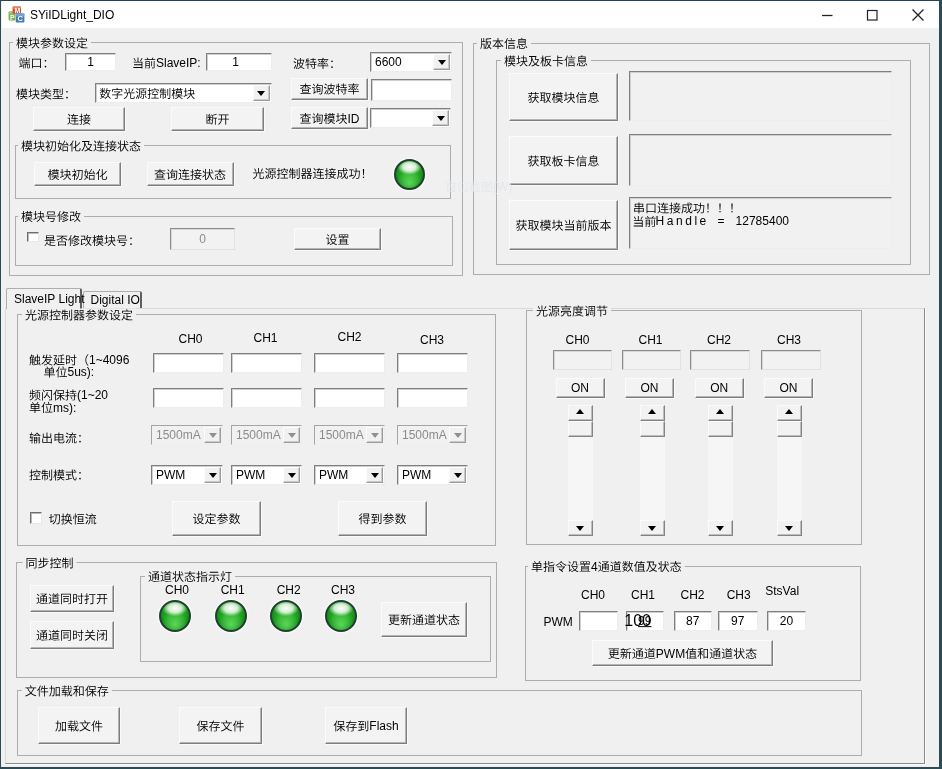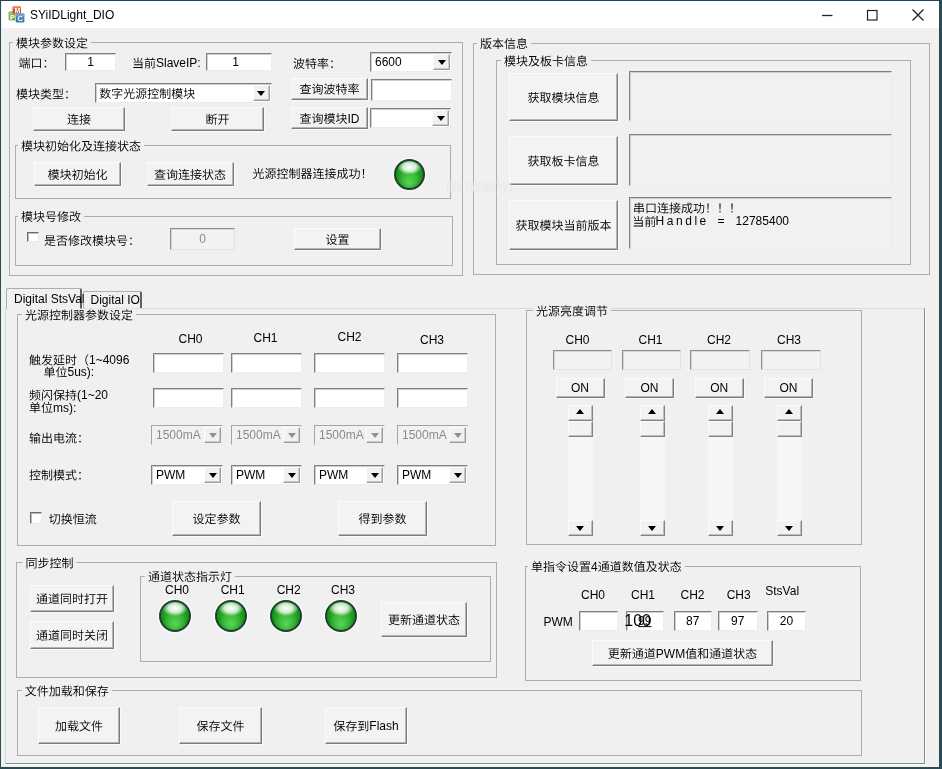--- a/index.html
+++ b/index.html
@@ -23,21 +23,21 @@
 .up:after,.dn:after{content:"";position:absolute;left:50%;top:50%;border:4px solid transparent}
 .up:after{margin:-4px 0 0 -4px;border-bottom:5px solid #000;border-top:none}
 .dn:after{margin:-2px 0 0 -4px;border-top:5px solid #000;border-bottom:none}
 .tab{position:absolute;background:#f0f0f0;border:1px solid #aeaeae;border-right:2px solid #606060;border-bottom:none;border-radius:2px 2px 0 0}
 #pane{position:absolute;left:5px;top:307.5px;width:919.5px;height:456px;border:1px solid;border-color:#d9d9d9 #8a8a8a #8a8a8a #d9d9d9;background:#f0f0f0;box-shadow:1px 1px 0 #fdfdfd}
 </style></head><body>
 <div id="title"></div>
 <div id="pane"></div>
 <div class="tab" style="left:6px;top:288px;width:76px;height:20.5px;z-index:2"></div>
 <div class="tab" style="left:82.5px;top:291px;width:59.5px;height:16.5px;background:#f0f0f0"></div>
-<div class="t" style="left:14px;top:298.5px;font-size:12px;">Digital StsVal</div>
+<div class="t" style="left:14px;top:298.5px;font-size:12px;">SlaveIP Light</div>
 <div class="t" style="left:90.5px;top:299.5px;font-size:12px;">Digital IO</div>
 <div class="grp" style="left:9px;top:42px;width:454px;height:233.5px;"></div>
 <div class="grp" style="left:14.5px;top:145px;width:436px;height:53.5px;"></div>
 <div class="grp" style="left:14.5px;top:215.5px;width:438.5px;height:50px;"></div>
 <div class="grp" style="left:473px;top:42.5px;width:456.5px;height:232.5px;"></div>
 <div class="grp" style="left:496px;top:60px;width:414.5px;height:205px;"></div>
 <div class="grp" style="left:17px;top:314px;width:479px;height:231.5px;"></div>
 <div class="grp" style="left:525.5px;top:310px;width:336px;height:235px;"></div>
 <div class="grp" style="left:16px;top:562px;width:481px;height:115.5px;"></div>
 <div class="grp" style="left:140px;top:575.5px;width:351px;height:86px;"></div>

